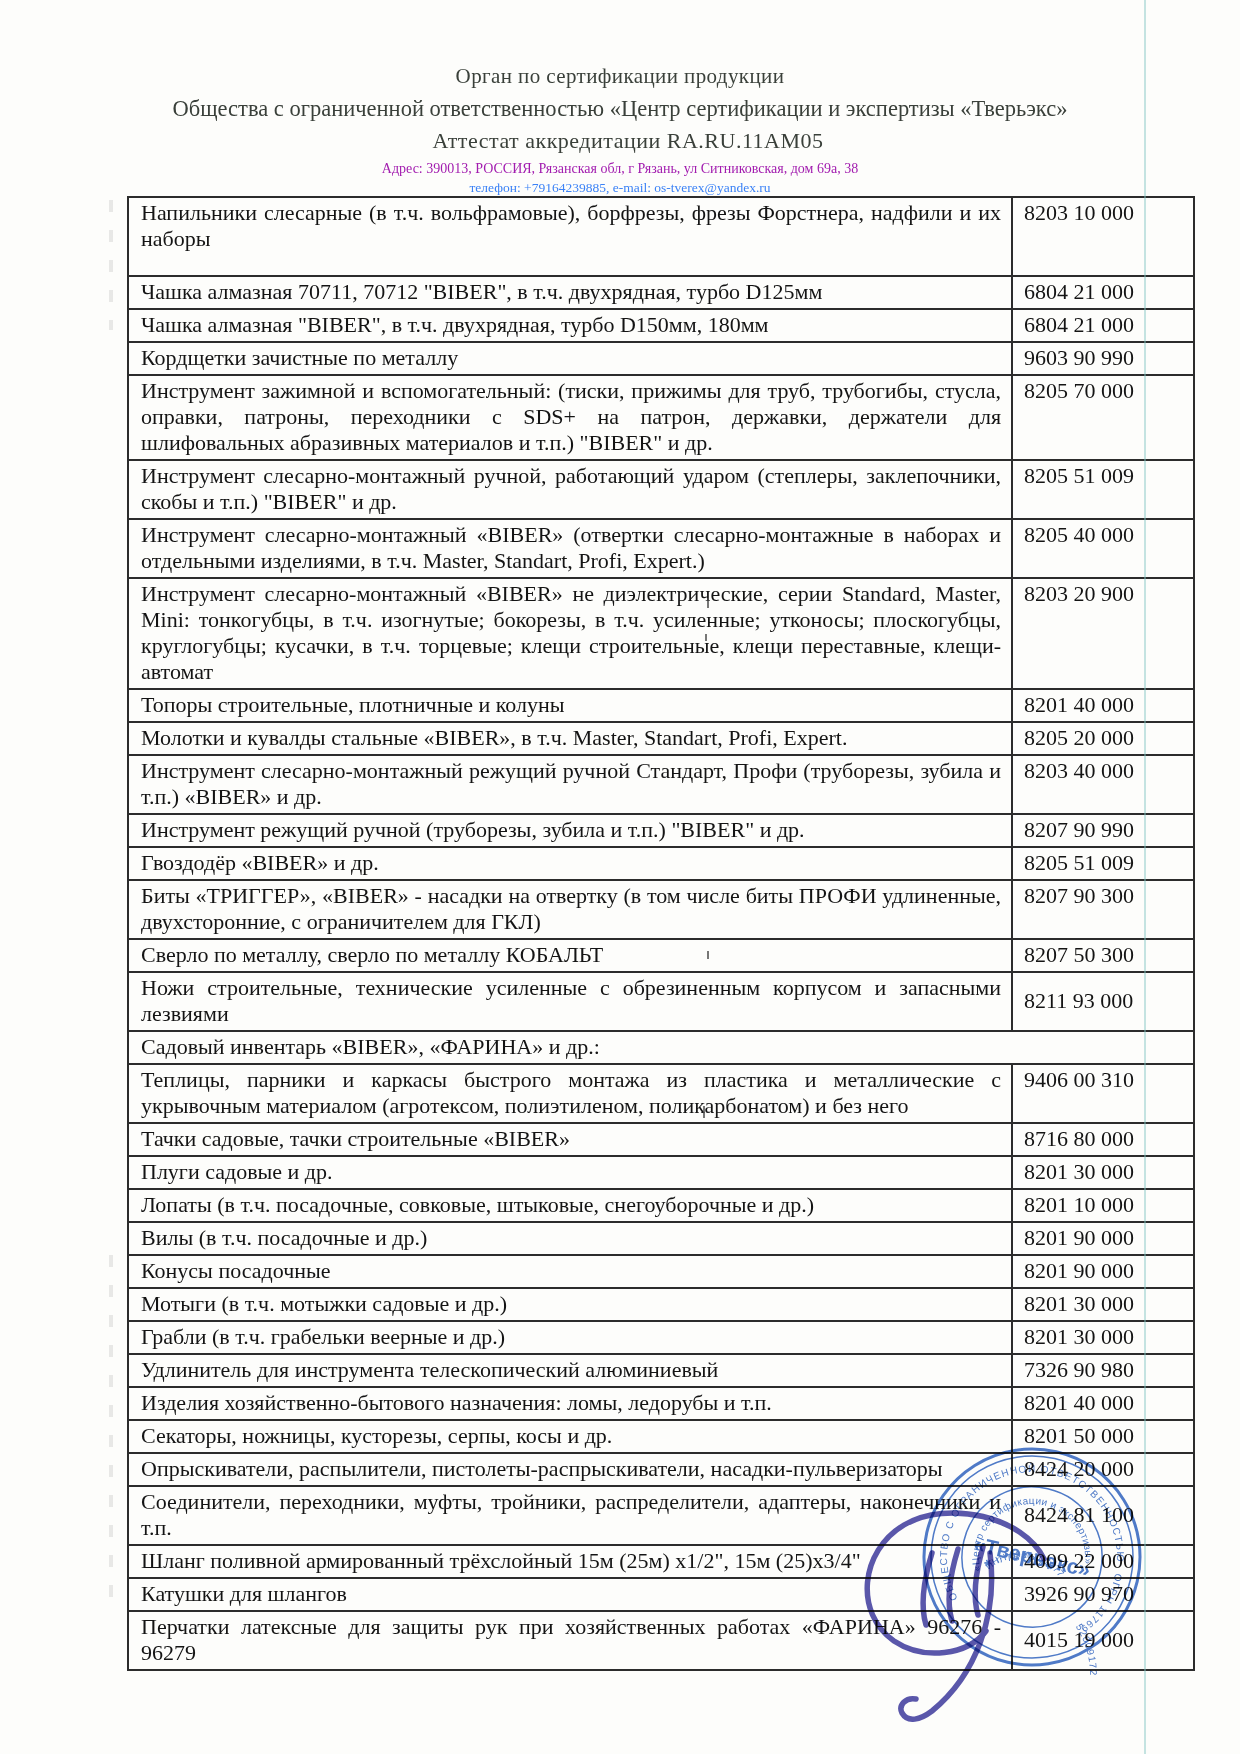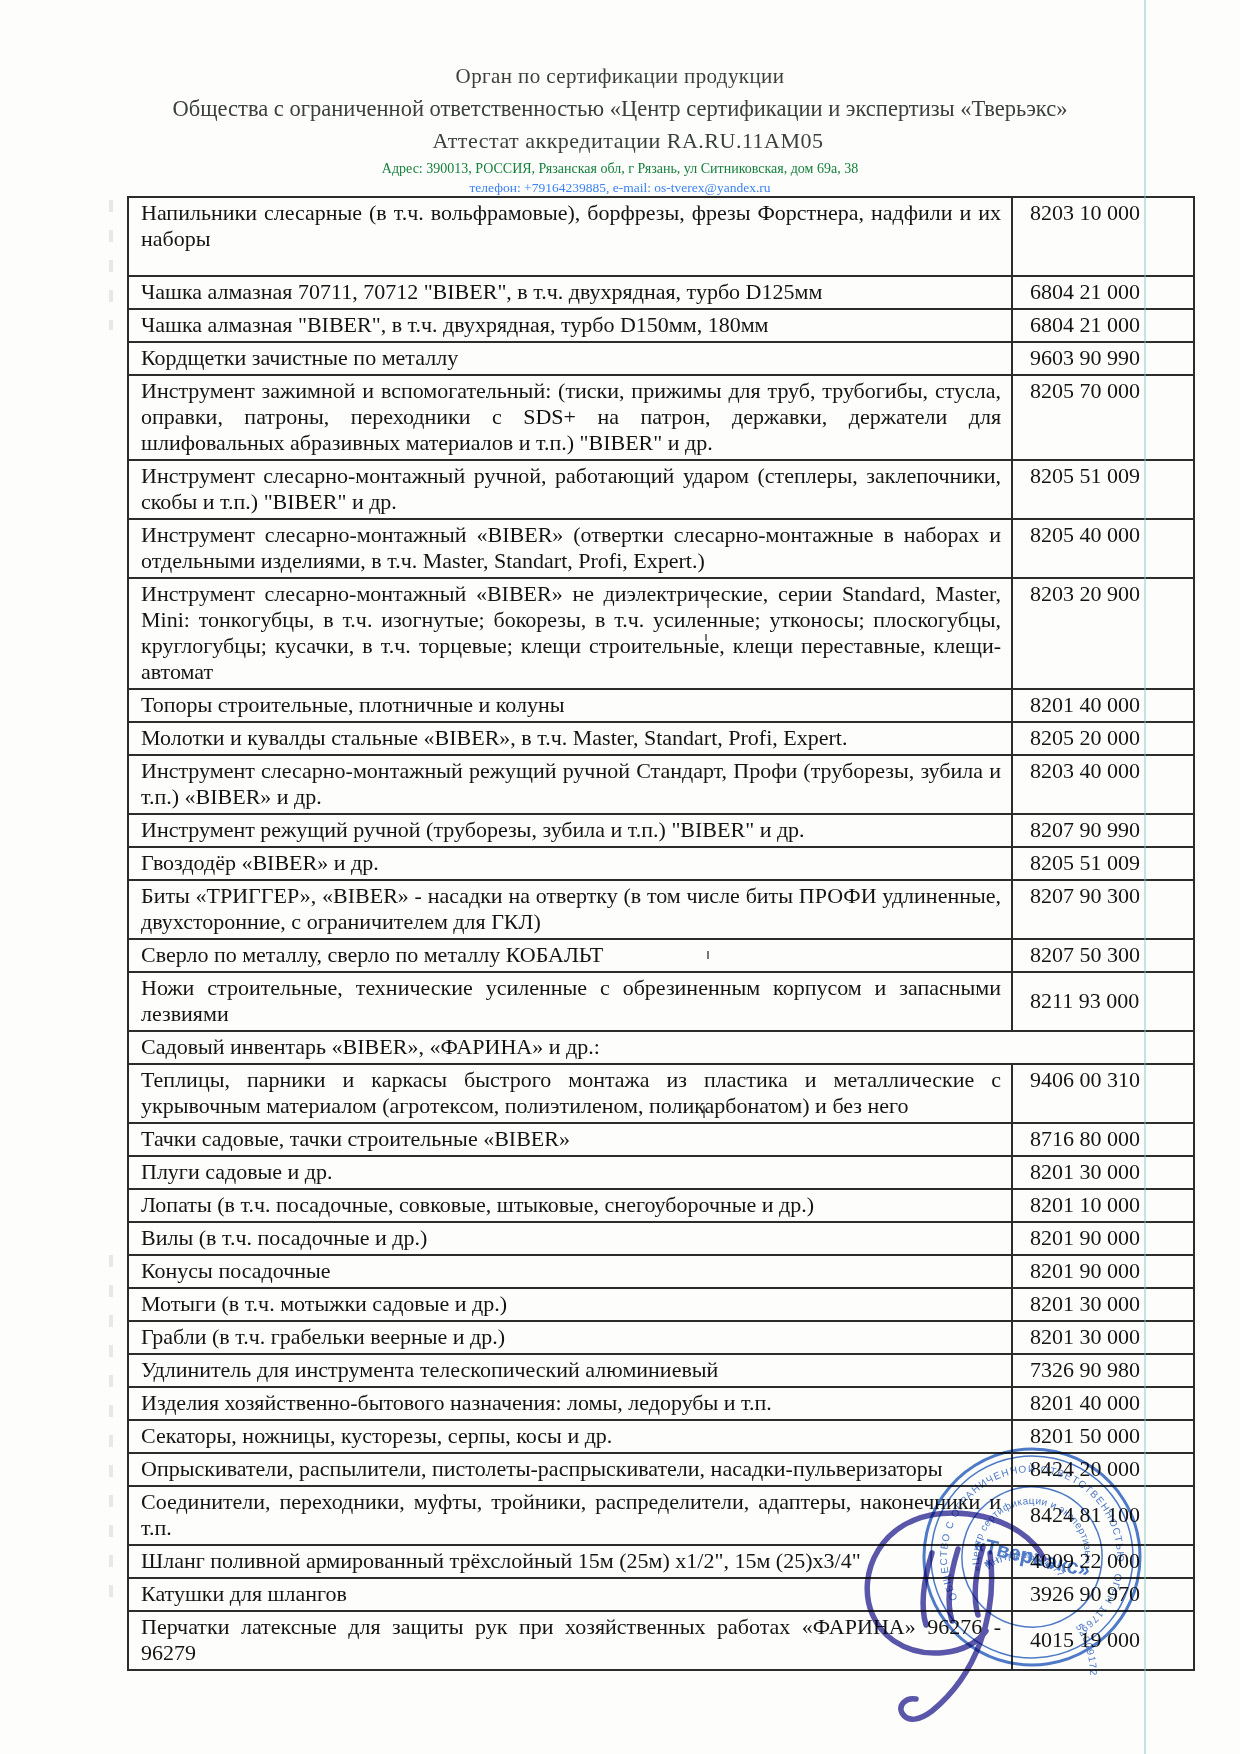--- a/index.html
+++ b/index.html
@@ -11,37 +11,37 @@
   .page{
     position:relative;width:1240px;height:1754px;margin:0 auto;
     background:#fdfdfb;overflow:hidden;
     font-family:"Liberation Serif","DejaVu Serif",serif;color:#1b1b1b;
   }
   
   .header{position:absolute;top:40px;left:0;width:100%;text-align:center;color:#3a403a;margin-top:24px;}
   .header .h1{font-size:21px;letter-spacing:.4px;margin-bottom:7px;}
   .header .h2{font-size:22.5px;margin-bottom:6px;}
   .header .h3{font-size:22px;letter-spacing:.5px;margin-bottom:7px;padding-left:16px;}
-  .header .addr{font-size:14px;color:#15803d;margin-bottom:3px;}
+  .header .addr{font-size:14px;color:#a21caf;margin-bottom:3px;}
   .header .contact{font-size:13.5px;color:#3b82f6;}
   
   .doc-table{
     position:absolute;left:127px;top:196px;width:1066px;
     border-collapse:collapse;table-layout:fixed;
   }
   .doc-table col.c-desc{width:884px;}
   .doc-table col.c-code{width:182px;}
   .doc-table td{
     border:2px solid #2c2c2c;
     font-size:22px;line-height:26px;
     padding:2px 10px 3px 12px;
     vertical-align:top;color:#141414;
   }
   .doc-table td.desc{text-align:justify;}
-  .doc-table td.code{white-space:nowrap;padding-left:17px;}
+  .doc-table td.code{white-space:nowrap;padding-left:11px;}
   .doc-table tr.row-tall td{height:72px;}
   .doc-table tr.center-code td.code{vertical-align:middle;}
   
   .scanline{
     position:absolute;left:1144px;top:0;width:2px;height:100%;
     background:var(--scanline-teal);opacity:.45;pointer-events:none;
   }
   .edge-smudge{
     position:absolute;left:109px;width:4px;opacity:.45;pointer-events:none;
     background:repeating-linear-gradient(to bottom,

